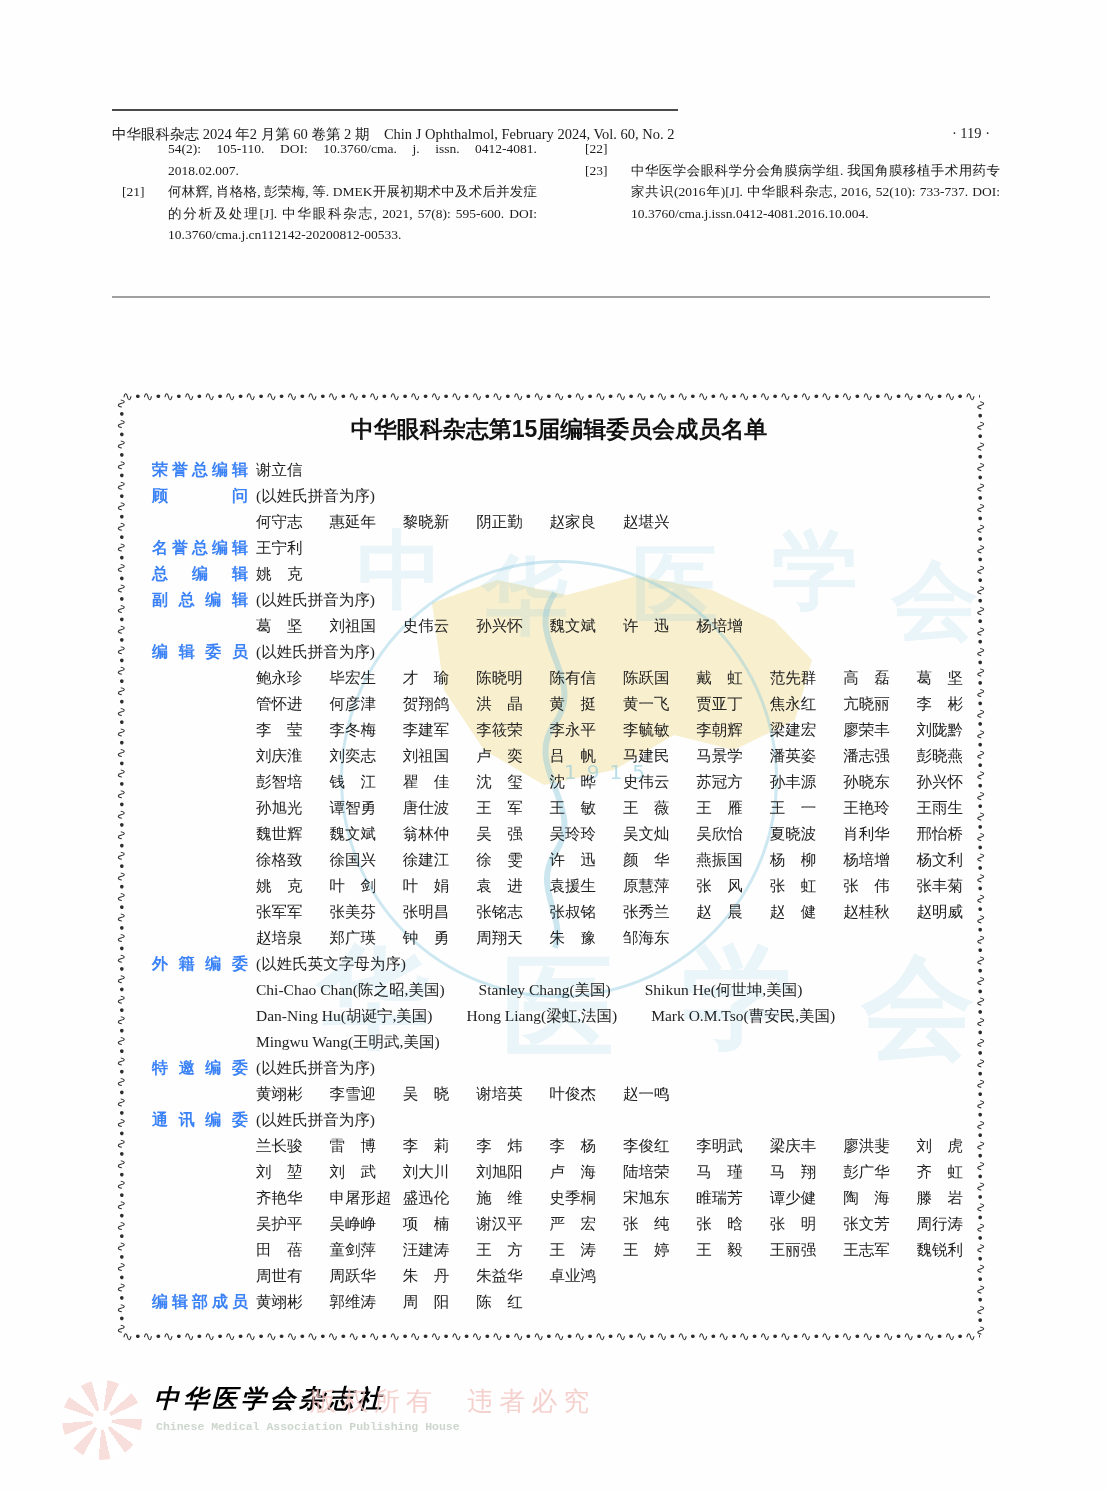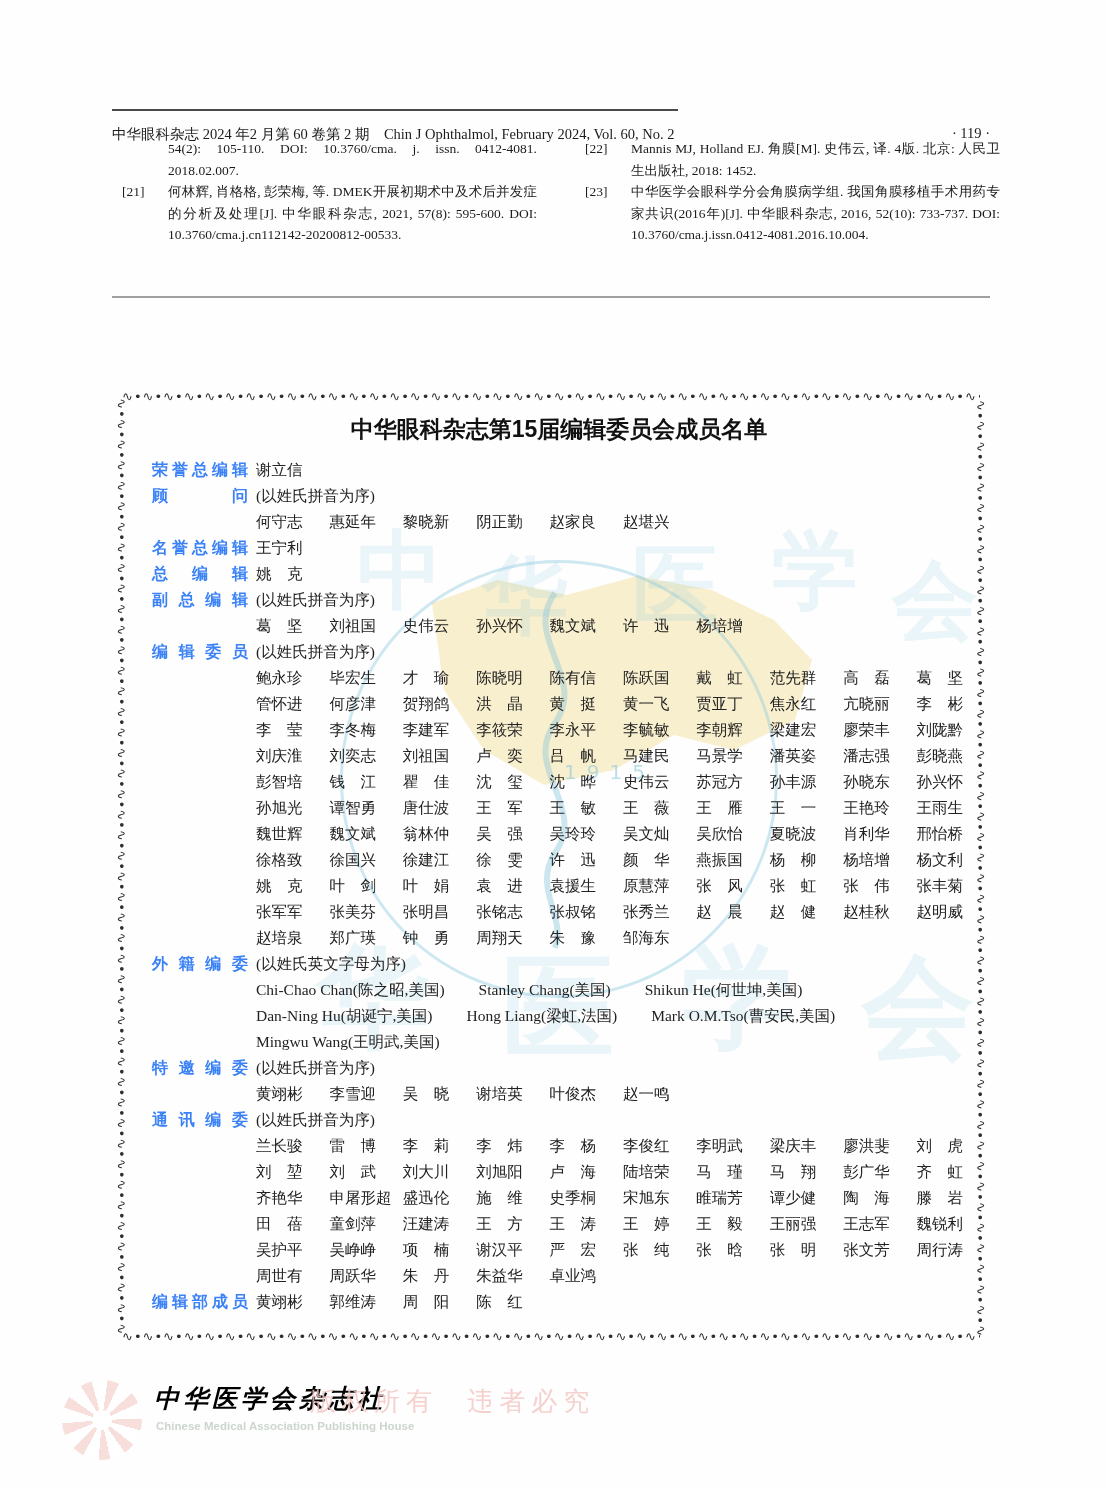--- a/index.html
+++ b/index.html
@@ -45,21 +45,21 @@
   .name-row.flex{display:flex;gap:34px;}
   .name-cell{font-size:15.5px;line-height:26px;white-space:nowrap;color:#222;}
   
   .footer{position:absolute;left:58px;top:1376px;width:640px;height:92px;}
   .flower{position:absolute;left:4px;top:4px;width:80px;height:80px;border-radius:50%;opacity:.55;
     background:repeating-conic-gradient(from 8deg,#f2c5c0 0deg 17deg,#ffffff 17deg 40deg);}
   .flower-core{position:absolute;left:34px;top:34px;width:20px;height:20px;border-radius:50%;background:#fff;}
   .press-cn{position:absolute;left:96px;top:6px;font-size:25px;font-style:italic;font-weight:700;
     color:#000000;letter-spacing:4px;font-family:Liberation Sans, sans-serif;}
   .press-en{position:absolute;left:98px;top:44px;font-size:11.5px;font-weight:700;color:#ccd6cd;
-    font-family:Liberation Sans, sans-serif;}
+    font-family:Liberation Mono, monospace;}
   .copyright{position:absolute;left:252px;top:8px;font-size:26px;font-weight:400;color:rgba(242,198,194,.8);
     letter-spacing:6px;font-family:"Liberation Sans",sans-serif;word-spacing:16px;}
 </style>
 </head>
 <body>
 
 <div class="page-header">
   <span>中华眼科杂志 2024 年2 月第 60 卷第 2 期　Chin J Ophthalmol, February 2024, Vol. 60, No. 2</span>
   <span>· 119 ·</span>
 </div>
@@ -72,21 +72,20 @@
         <span class="ref-text">54(2): 105-110. DOI: 10.3760/cma. j. issn. 0412-4081. 2018.02.007.</span>
       </div>
       <div class="ref-item">
         <span class="ref-num">[21]</span>
         <span class="ref-text">何林辉, 肖格格, 彭荣梅, 等. DMEK开展初期术中及术后并发症的分析及处理[J]. 中华眼科杂志, 2021, 57(8): 595-600. DOI: 10.3760/cma.j.cn112142-20200812-00533.</span>
       </div>
     </div>
   <div class="ref-col" id="refs-right">
       <div class="ref-item">
         <span class="ref-num">[22]</span>
-        <span class="ref-text">Mannis MJ, Holland EJ. 角膜[M]. 史伟云, 译. 4版. 北京: 人民卫生出版社, 2018: 1452.</span>
       </div>
       <div class="ref-item">
         <span class="ref-num">[23]</span>
         <span class="ref-text">中华医学会眼科学分会角膜病学组. 我国角膜移植手术用药专家共识(2016年)[J]. 中华眼科杂志, 2016, 52(10): 733-737. DOI: 10.3760/cma.j.issn.0412-4081.2016.10.004.</span>
       </div>
     </div>
 </div>
 
 <div class="section-divider"></div>
 
@@ -365,44 +364,44 @@
               <span class="name-cell">盛迅伦</span>
               <span class="name-cell">施　维</span>
               <span class="name-cell">史季桐</span>
               <span class="name-cell">宋旭东</span>
               <span class="name-cell">睢瑞芳</span>
               <span class="name-cell">谭少健</span>
               <span class="name-cell">陶　海</span>
               <span class="name-cell">滕　岩</span>
             </div>
             <div class="name-row grid">
+              <span class="name-cell">吴护平</span>
+              <span class="name-cell">吴峥峥</span>
+              <span class="name-cell">项　楠</span>
+              <span class="name-cell">谢汉平</span>
+              <span class="name-cell">严　宏</span>
+              <span class="name-cell">张　纯</span>
+              <span class="name-cell">张　晗</span>
+              <span class="name-cell">张　明</span>
+              <span class="name-cell">张文芳</span>
+              <span class="name-cell">周行涛</span>
+            </div>
+            <div class="name-row grid">
               <span class="name-cell">田　蓓</span>
               <span class="name-cell">童剑萍</span>
               <span class="name-cell">汪建涛</span>
               <span class="name-cell">王　方</span>
               <span class="name-cell">王　涛</span>
               <span class="name-cell">王　婷</span>
               <span class="name-cell">王　毅</span>
               <span class="name-cell">王丽强</span>
               <span class="name-cell">王志军</span>
               <span class="name-cell">魏锐利</span>
             </div>
             <div class="name-row grid">
-              <span class="name-cell">吴护平</span>
-              <span class="name-cell">吴峥峥</span>
-              <span class="name-cell">项　楠</span>
-              <span class="name-cell">谢汉平</span>
-              <span class="name-cell">严　宏</span>
-              <span class="name-cell">张　纯</span>
-              <span class="name-cell">张　晗</span>
-              <span class="name-cell">张　明</span>
-              <span class="name-cell">张文芳</span>
-              <span class="name-cell">周行涛</span>
-            </div>
-            <div class="name-row grid">
               <span class="name-cell">周世有</span>
               <span class="name-cell">周跃华</span>
               <span class="name-cell">朱　丹</span>
               <span class="name-cell">朱益华</span>
               <span class="name-cell">卓业鸿</span>
             </div>
           </div>
         </div>
         <div class="section">
           <div class="sec-label">编辑部成员</div>

